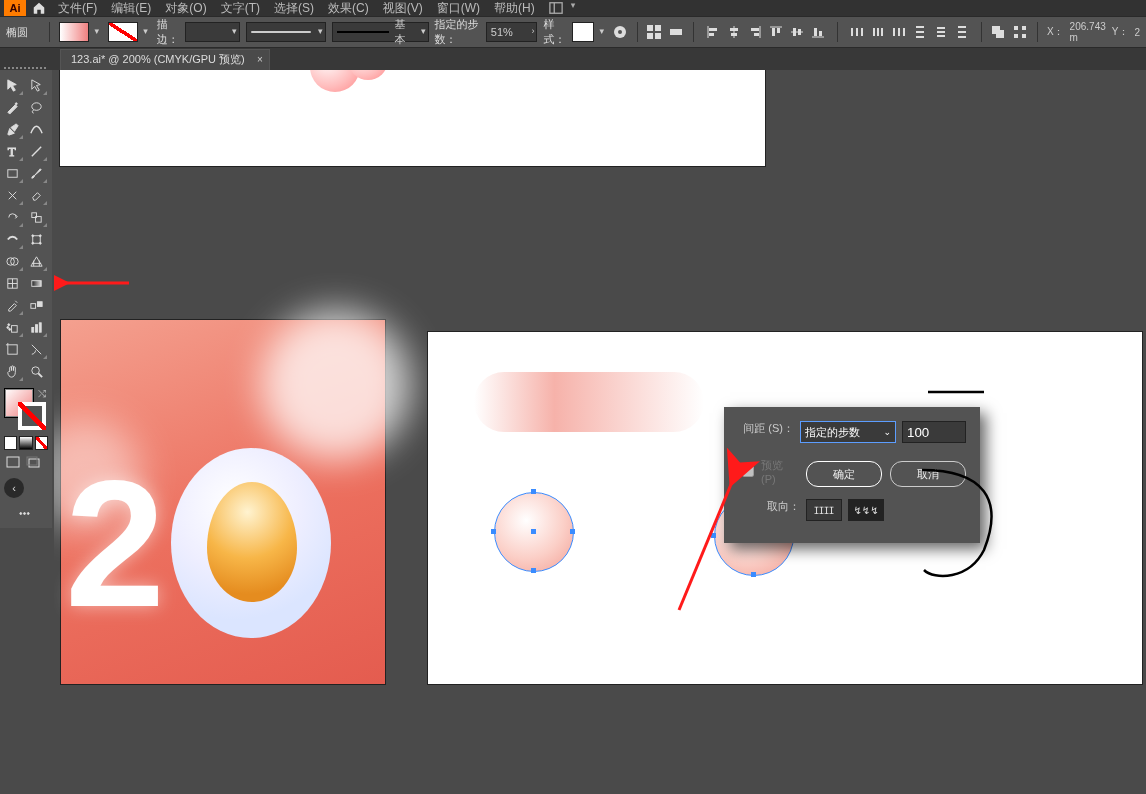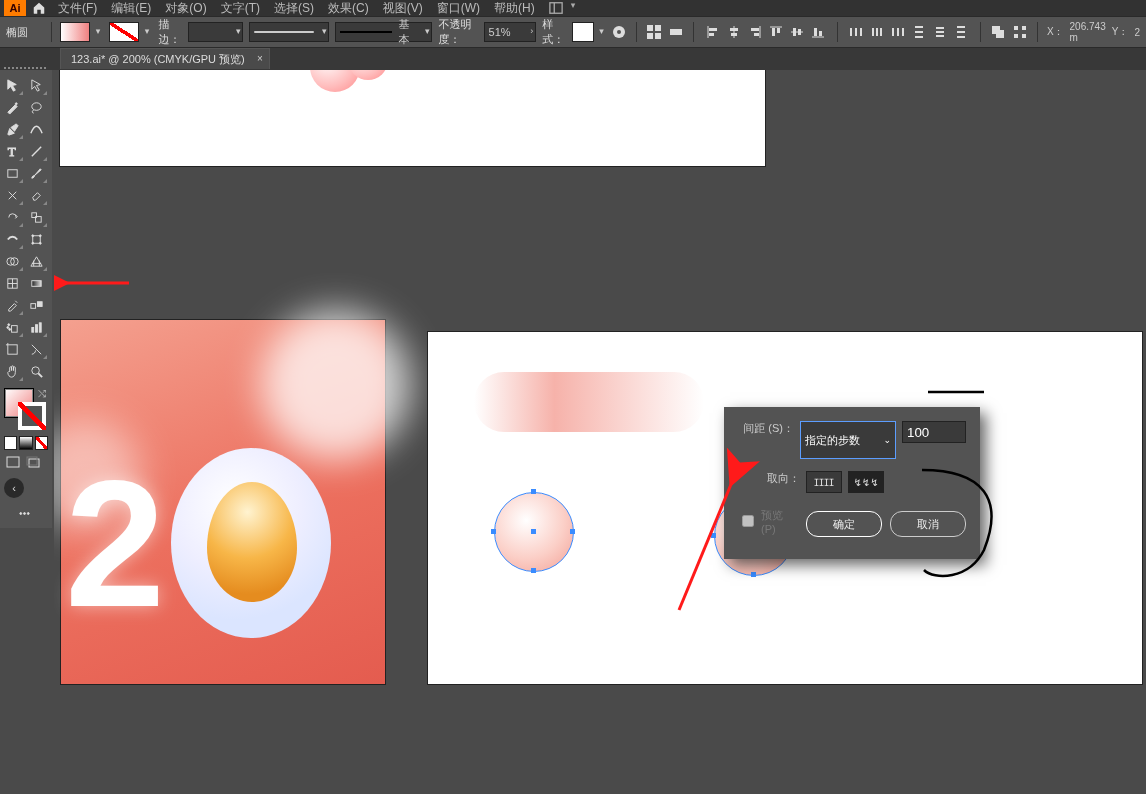--- a/index.html
+++ b/index.html
@@ -22,21 +22,21 @@
   .opt-dropdown .caret{position:absolute;right:2px;top:3px;font-size:9px}
   .opt-line-sample{width:60px;height:2px;background:#000;display:inline-block;vertical-align:middle}
   .sep{width:1px;height:20px;background:#333;margin:0 3px}
   .opt-iconbtn{width:22px;height:22px;display:flex;align-items:center;justify-content:center;color:#ddd}
   .opt-iconbtn svg{width:16px;height:16px;fill:#ddd}
   .align-grp{display:flex;gap:1px}
   .align-grp .ab{width:20px;height:20px;display:flex;align-items:center;justify-content:center}
   .align-grp .ab svg{width:14px;height:14px;fill:#ddd}
   .coord{font-size:10px;color:#ccc}
   
-  #tabbar{height:22px;background:#383838;display:flex;align-items:flex-start;padding-left:60px}
+  #tabbar{height:22px;background:#383838;display:flex;align-items:center;padding-left:60px}
   .doc-tab{height:20px;background:#4a4a4a;padding:0 24px 0 10px;display:flex;align-items:center;color:#ddd;font-size:11px;border-top:1px solid #555;border-left:1px solid #555;border-right:1px solid #555;position:relative}
   .doc-tab .close{position:absolute;right:6px;top:4px;font-size:10px;color:#ccc}
   
   #toolbox{position:absolute;left:0;top:70px;width:52px;background:#535353;padding:4px 0;display:flex;flex-direction:column;gap:0}
   #toolbox::before{content:"";position:absolute;top:-3px;left:4px;right:4px;height:2px;background:repeating-linear-gradient(90deg,#888 0 2px,transparent 2px 4px)}
   .tool-row{display:flex}
   .tool{width:24px;height:22px;display:flex;align-items:center;justify-content:center;color:#ddd;position:relative}
   .tool svg{width:15px;height:15px;fill:#ddd;stroke:#ddd}
   .tool-corner{position:absolute;right:1px;bottom:1px;width:0;height:0;border-right:4px solid #888;border-top:4px solid transparent}
   .color-block{margin:6px 4px;position:relative;width:42px;height:42px}
@@ -78,21 +78,21 @@
   
   .pill{position:absolute;border-radius:40px;background:linear-gradient(to right,#fff 0%,#f6b2aa 35%,#fff 100%)}
   .sel-circle{position:absolute;border:1px solid #3a8cff;border-radius:50%;background:radial-gradient(circle at 40% 35%,#fff,#fbcfc7 55%,#f39f94)}
   .sel-handle{position:absolute;width:5px;height:5px;background:#3a8cff}
   
   #blend-dialog{position:absolute;left:670px;top:337px;width:256px;background:#535353;box-shadow:6px 6px 14px rgba(0,0,0,.6);z-index:50}
   #blend-dialog .titlebar{height:22px;background:#e8e8e8;color:#333;font-size:11px;display:flex;align-items:center;padding:0 8px}
   #blend-dialog .body{padding:14px 14px 10px;font-size:11px;color:#ddd}
   .dlg-row{display:flex;align-items:flex-start;gap:6px;margin-bottom:12px}
   .dlg-label{width:62px;text-align:right;color:#ccc}
-  .dlg-select{flex:0 0 86px;height:20px;background:#3a3a3a;border:1px solid #5c9dff;padding:8px 4px;display:flex;align-items:center;justify-content:space-between;color:#fff}
+  .dlg-select{flex:0 0 86px;height:20px;background:#3a3a3a;border:1px solid #5c9dff;padding:0 4px;display:flex;align-items:center;justify-content:space-between;color:#fff}
   .dlg-select .sc{font-size:9px}
   .dlg-input{width:54px;height:20px;background:#3a3a3a;border:1px solid #222;padding:0 4px;color:#fff}
   .orient-btn{width:34px;height:20px;background:#3a3a3a;border:1px solid #222;display:flex;align-items:center;justify-content:center;color:#ddd;font-size:10px}
   .orient-btn.active{background:#222}
   .dlg-check{display:flex;align-items:center;gap:4px;color:#777;font-size:11px}
   .dlg-check input{width:12px;height:12px}
   .dlg-buttons{display:flex;gap:8px;justify-content:flex-end;margin-top:6px}
   .dlg-btn{width:74px;height:24px;border:1px solid #ccc;border-radius:12px;display:flex;align-items:center;justify-content:center;color:#eee;font-size:11px}
   .dlg-btn.primary{border:1.5px solid #fff}
   
@@ -148,21 +148,21 @@
     <span class="opt-line-sample" style="height:2px;background:#ccc;background:linear-gradient(#ccc,#ccc);border-radius:2px"></span>
       <span class="caret">▾</span>
   </div>
   <div class="opt-dropdown" style="width:96px">
     <span style="display:flex;align-items:center;gap:6px">
         <span class="opt-line-sample"></span>
         <span>基本</span>
       </span>
       <span class="caret">▾</span>
   </div>
-  <span class="opt-label">不透明度：</span>
+  <span class="opt-label">指定的步数：</span>
   <div class="opt-dropdown" style="width:46px">
       <span>51%</span>
       <span class="caret">›</span>
     </div>
   <span class="opt-label">样式：</span>
   <div style="position:relative">
       <div class="fill-swatch" style="background:#fff;width:20px"></div>
       <span class="fill-caret">▾</span>
     </div>
   <div style="width:8px"></div>
@@ -610,40 +610,40 @@
 
   <div id="blend-dialog">
     <div class="body">
       <div class="dlg-row">
         <span class="dlg-label">间距 (S)：</span>
         <div class="dlg-select">
             <span>指定的步数</span>
             <span class="sc">⌄</span>
           </div>
         <input class="dlg-input" value="100" style="">
-      </div>
-      <div class="dlg-row">
-        <span class="dlg-label">取向：</span>
-        <div class="orient-btn">ⵊⵊⵊⵊ</div>
-        <div class="orient-btn active">↯↯↯</div>
       </div>
       <div class="dlg-row" style="justify-content:space-between;align-items:center">
         <label class="dlg-check">
             <input type="checkbox" disabled="" style="">
             <span>预览 (P)</span>
           </label>
         <div class="dlg-buttons">
           <div class="dlg-btn primary">
               <span>确定</span>
             </div>
           <div class="dlg-btn">
               <span>取消</span>
             </div>
         </div>
       </div>
+      <div class="dlg-row">
+        <span class="dlg-label">取向：</span>
+        <div class="orient-btn">ⵊⵊⵊⵊ</div>
+        <div class="orient-btn active">↯↯↯</div>
+      </div>
     </div>
   </div>
 
   <svg class="annot" style="left:0;top:0" width="1092" height="724">
     <defs>
         <marker id="ah" markerWidth="12" markerHeight="12" refX="2" refY="6" orient="auto">
           <path d="M12 0L0 6l12 6L9 6z" fill="#ff1a1a"></path>
         </marker>
       </defs>
 

